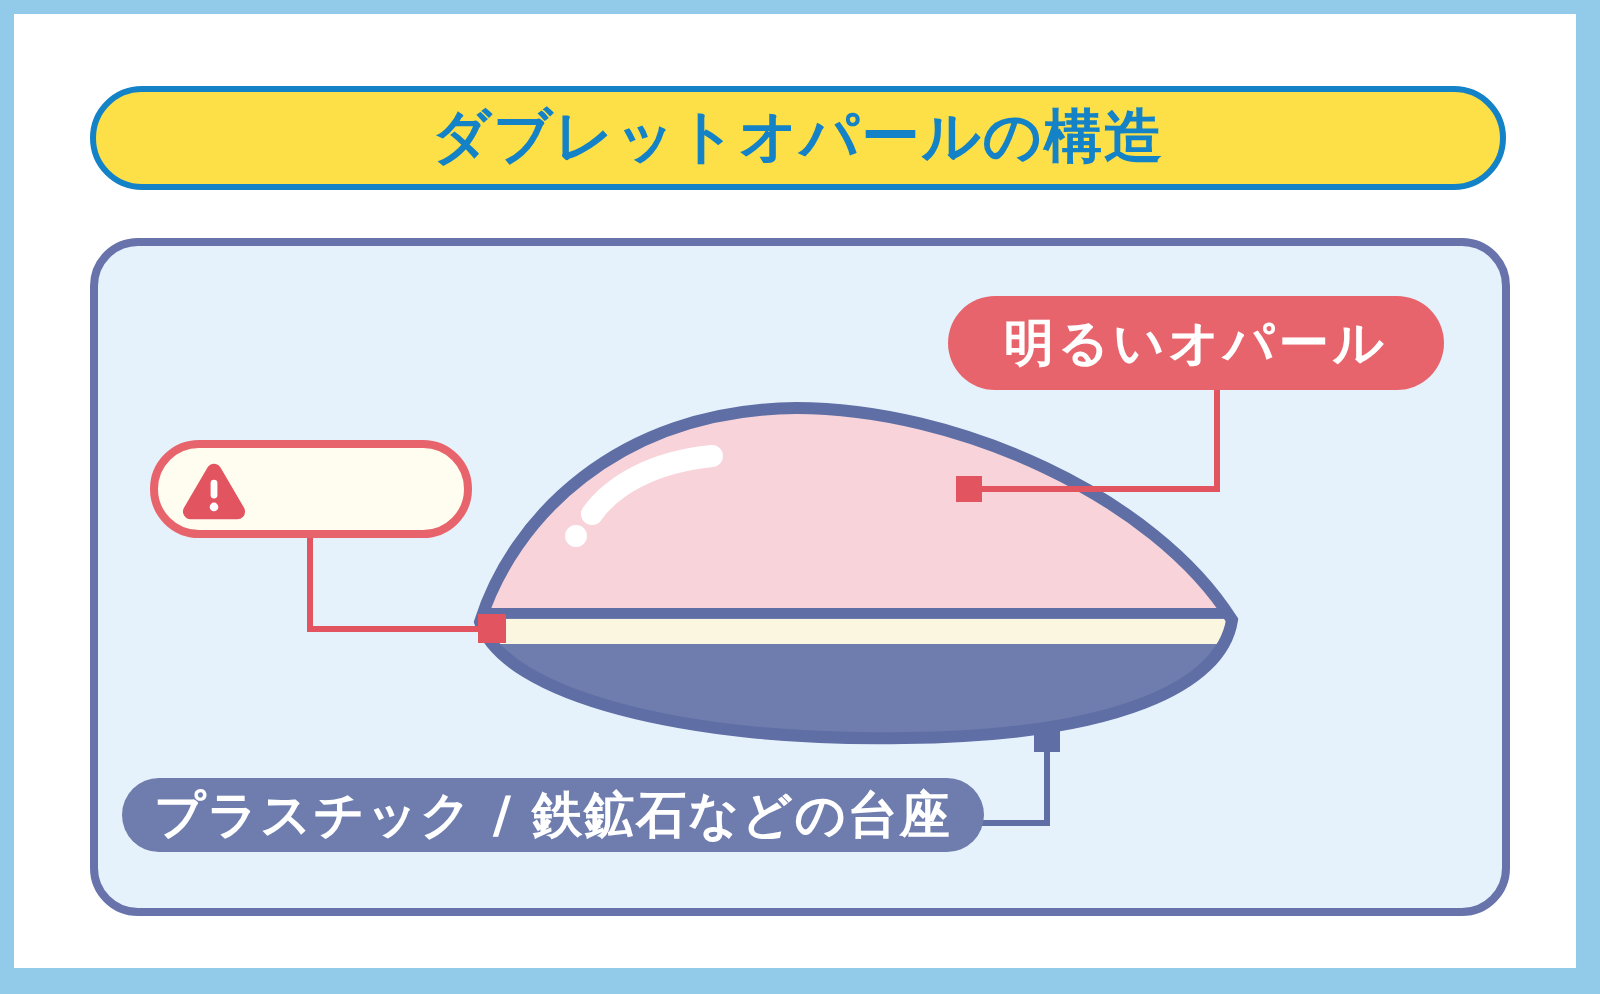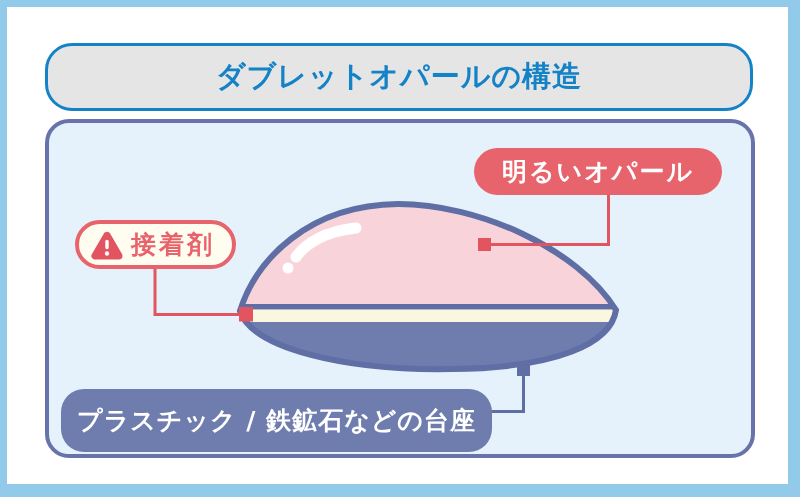--- a/index.html
+++ b/index.html
@@ -6,22 +6,22 @@
   .screen{
     position:relative;width:800px;height:497px;background:#fff;overflow:hidden;
     font-family:"DejaVu Sans","Liberation Sans",sans-serif;
   }
   .frame{
     position:absolute;inset:0;pointer-events:none;box-sizing:border-box;
     border-style:solid;border-color:var(--outer-border,#92CBEA);
     border-width:7px 12px 13px 7px;
   }
   .title-pill{
-    position:absolute;left:45px;top:43px;width:708px;height:68px;box-sizing:border-box;
-    border:3px solid var(--title-blue,#1482C6);border-radius:27px;background:#e5e5e5;
+    position:absolute;left:45px;top:43px;width:708px;height:52px;box-sizing:border-box;
+    border:3px solid var(--title-blue,#1482C6);border-radius:27px;background:#fde047;
     display:flex;align-items:center;justify-content:center;
   }
   .title-text{
     font-size:29px;font-weight:bold;color:var(--title-blue,#1482C6);letter-spacing:1px;
   }
   .panel{
     position:absolute;left:45px;top:119px;width:710px;height:339px;box-sizing:border-box;
     background:var(--panel-bg,#E6F2FB);border:4px solid var(--panel-border,#6773AA);
     border-radius:24px;
   }
@@ -50,21 +50,21 @@
     color:#fff;font-size:25px;letter-spacing:2px;
   }
   .label-adhesive{
     left:75px;top:220px;width:161px;height:49px;
     background:var(--label-cream-bg,#FFFDF0);
     border:4px solid var(--red-accent,#E8646C);border-radius:25px;
     justify-content:flex-start;padding-left:11px;gap:7px;
     color:var(--red-accent,#E8646C);font-size:25px;letter-spacing:3px;
   }
   .label-base{
-    left:61px;top:389px;width:431px;height:63px;
+    left:61px;top:389px;width:431px;height:37px;
     background:var(--base-fill,#6F7DAE);border-radius:23px;
     color:#fff;font-size:25px;letter-spacing:1px;
   }
   .warning-icon-svg{display:block;flex:0 0 auto;}
   .tri{fill:var(--red-deep,#E25560);stroke:var(--red-deep,#E25560);stroke-width:8;stroke-linejoin:round;}
   .tri-mark{fill:#fff;}
 </style>
 </head>
 <body>
 
@@ -111,20 +111,19 @@
   <div class="label label-bright">
     <span>明るいオパール</span>
   </div>
 
   <div class="label label-adhesive">
     <svg class="warning-icon-svg" width="34" height="32" viewBox="0 0 36 34" aria-hidden="true">
       <polygon class="tri" points="18,7 5.5,28.5 30.5,28.5"></polygon>
       <rect class="tri-mark" x="16.2" y="11.5" width="3.6" height="10" rx="1.8"></rect>
       <circle class="tri-mark" cx="18" cy="26" r="2.3"></circle>
     </svg>
-    <span>接着剤</span>
   </div>
 
   <div class="label label-base">
     <span>プラスチック / 鉄鉱石などの台座</span>
   </div>
 
 </div>
 
 </body></html>

